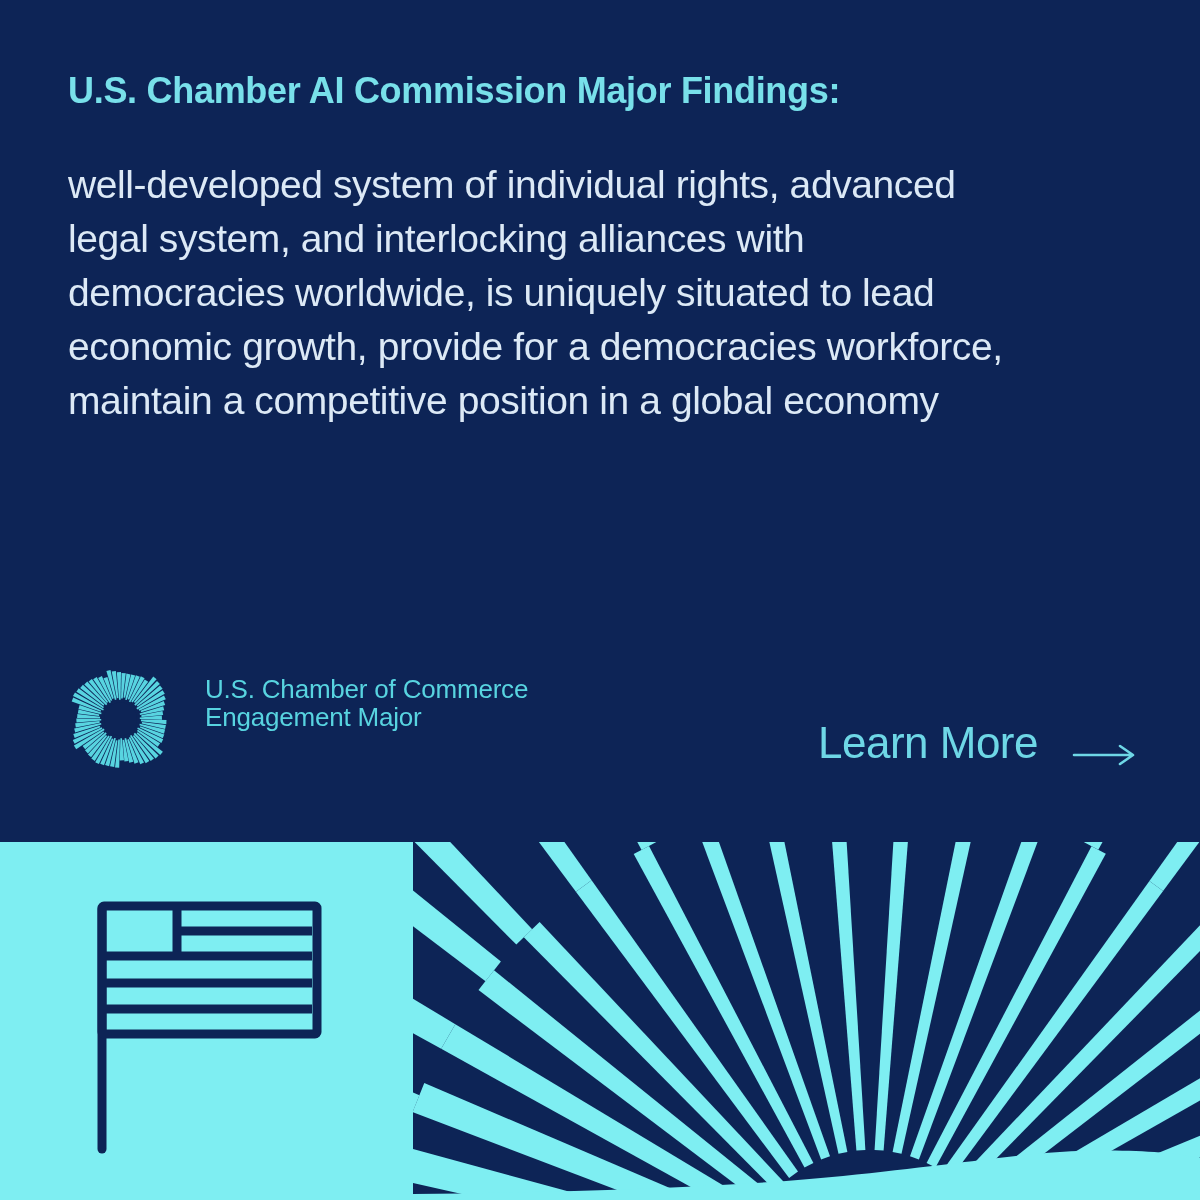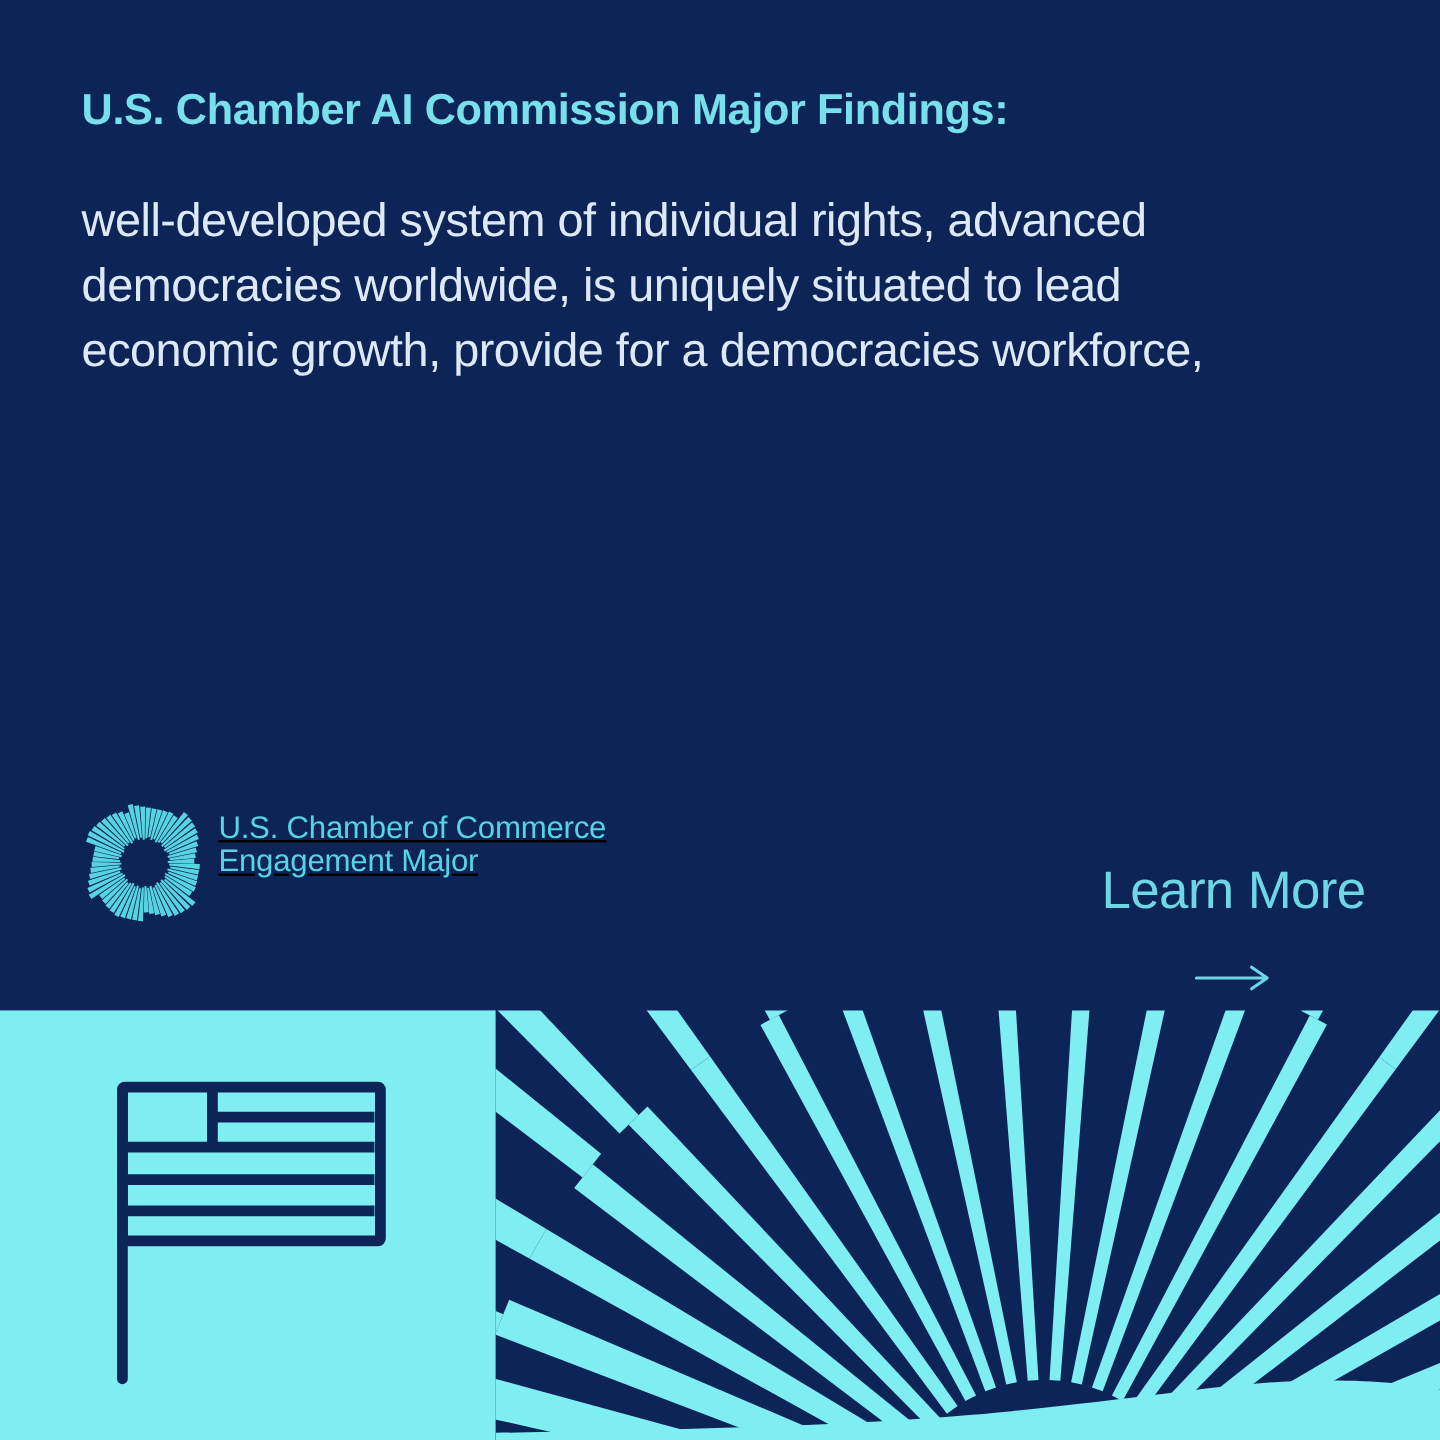--- a/index.html
+++ b/index.html
@@ -13,31 +13,31 @@
     font-size:36px;font-weight:700;letter-spacing:-0.3px;
     color:var(--heading-cyan,#78e0ea);
   }
   .body-text{
     position:absolute;left:68px;top:158px;width:1100px;
     font-size:39px;line-height:54px;font-weight:300;letter-spacing:-0.4px;
     color:var(--body-text,#dce9f6);
   }
   .logo-row{
     position:absolute;left:68px;top:666px;
-    display:flex;align-items:flex-start;gap:10px;text-decoration:underline;
+    display:flex;align-items:flex-start;gap:33px;
   }
   .logo-mark{width:104px;height:104px;flex:0 0 auto;}
   .logo-text{
     padding-top:9px;font-size:26px;line-height:28px;font-weight:400;
     color:var(--logo-cyan,#58d4e0);letter-spacing:-0.2px;
   }
   .cta{
     position:absolute;right:62px;top:718px;
-    display:flex;align-items:center;gap:34px;
-    color:var(--cta-cyan,#6ed7e6);cursor:pointer;text-decoration:none;flex-direction:column;
+    display:flex;align-items:flex-end;gap:34px;
+    color:var(--cta-cyan,#6ed7e6);cursor:pointer;text-decoration:none;
   }
   .cta-label{font-size:44px;font-weight:300;letter-spacing:-0.5px;}
   .cta-arrow{width:66px;height:26px;display:block;}
   .cta-arrow path{stroke:var(--cta-cyan,#6ed7e6);stroke-width:2.6;fill:none;stroke-linecap:round;stroke-linejoin:round;}
   .bottom-section{position:absolute;left:0;top:842px;width:1200px;height:358px;}
   .flag-panel{
     position:absolute;left:0;top:0;width:413px;height:358px;
     background:var(--cyan,#7eeef2);
   }
   .flag-svg{position:absolute;left:95px;top:55px;display:block;}
@@ -47,22 +47,24 @@
 </style>
 </head>
 <body>
 
 <div class="canvas">
 
   <h1 class="page-title">U.S. Chamber AI Commission Major Findings:</h1>
 
   <div class="body-text">
     <div>well-developed system of individual rights, advanced</div>
+    <div>legal system, and interlocking alliances with</div>
     <div>democracies worldwide, is uniquely situated to lead</div>
     <div>economic growth, provide for a democracies workforce,</div>
+    <div>maintain a competitive position in a global economy</div>
   </div>
 
   <div class="logo-row">
     <div class="logo-mark">
       <svg id="logo-svg" width="104" height="104" viewBox="0 0 104 104">
           <polygon points="71.8,53.1 94.0,53.7 93.8,49.5 71.8,51.5" fill="#58d4e0"></polygon>
           <polygon points="73.5,50.9 95.1,49.1 94.5,45.0 73.3,49.3" fill="#58d4e0"></polygon>
           <polygon points="72.0,49.0 96.2,44.3 95.2,40.2 71.6,47.4" fill="#58d4e0"></polygon>
           <polygon points="73.2,46.3 97.2,39.0 95.7,35.0 72.6,44.8" fill="#58d4e0"></polygon>
           <polygon points="71.3,44.7 97.8,33.2 96.0,29.5 70.6,43.3" fill="#58d4e0"></polygon>

